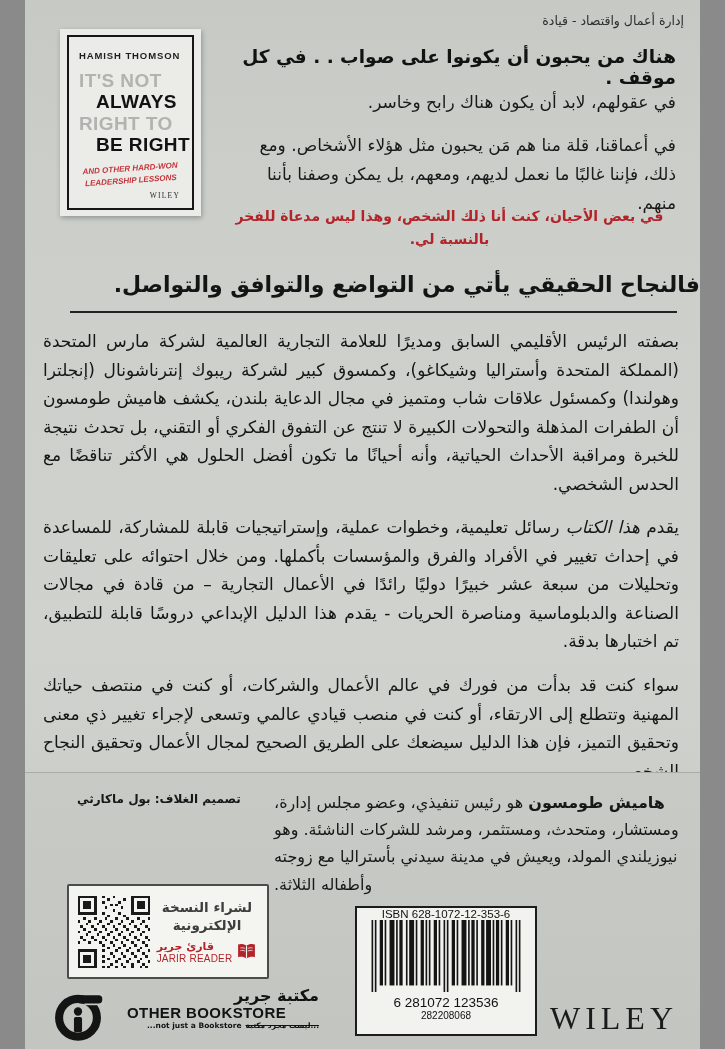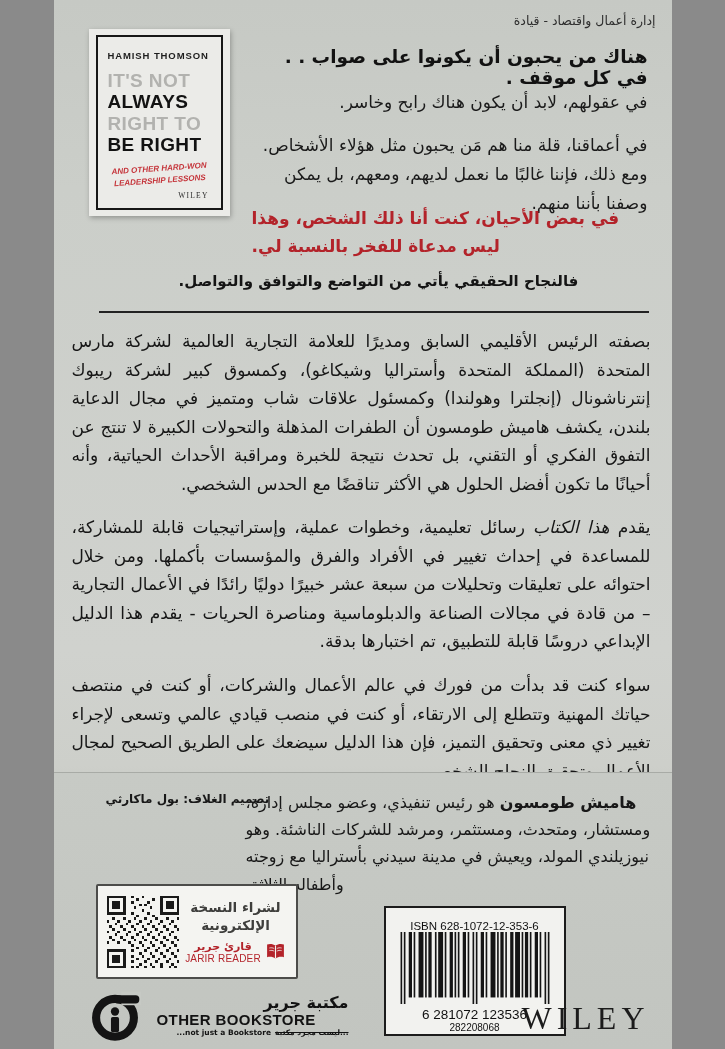--- a/index.html
+++ b/index.html
@@ -1,77 +1,77 @@
 <!DOCTYPE html>
 <html lang="ar"><head>
 <meta charset="utf-8">
 <style>
   html,body{margin:0;padding:0;background:#8a8a8a;}
   .page{
-    position:relative;width:618px;height:1049px;margin:0 auto;overflow:hidden;
+    position:relative;width:675px;height:1049px;margin:0 auto;overflow:hidden;
     background:linear-gradient(180deg,#c6c9c4 0%,#cbcec9 18%,#d0d2ce 62%,#cdcfca 73%,#c6c9c4 76%,#c3c6c1 100%);
     font-family:"DejaVu Sans",sans-serif;color:#1a1a1a;
   }
   
   .category{position:absolute;top:13px;right:16px;direction:rtl;font-size:12.5px;color:#2e2e2e;}
   
   .cover-thumb{position:absolute;left:35px;top:29px;width:141px;height:187px;background:#ebebe8;
     box-shadow:1px 2px 5px rgba(0,0,0,.28);}
   .cover-frame{position:absolute;left:7px;right:7px;top:6px;bottom:6px;border:2.5px solid #161616;
     font-family:"Liberation Sans",sans-serif;}
   .cov-author{margin:13px 0 0 10px;font-size:9.5px;font-weight:bold;letter-spacing:.9px;color:#1d1d1d;}
   .cov-titles{margin:9px 0 0 10px;font-weight:800;font-size:19px;line-height:1.13;letter-spacing:.4px;}
   .cov-gray{color:#b2b2af;}
-  .cov-black{color:#121212;}
+  .cov-black{color:#121212;margin-left:17px;}
   .cov-sub{margin:7px 6px 0 6px;text-align:center;color:#c5353b;font-size:8px;line-height:1.45;
     font-style:italic;font-weight:bold;transform:rotate(-4deg);}
   .cov-wiley{position:absolute;right:12px;bottom:8px;font-family:"Liberation Serif",serif;
     font-size:7.5px;letter-spacing:1.2px;color:#2c2c2c;font-variant:small-caps;}
   
   .headline{position:absolute;top:46px;right:24px;left:195px;direction:rtl;text-align:right;
     font-size:18.5px;font-weight:800;color:#121212;}
   .intro-line{position:absolute;top:92px;right:24px;left:195px;direction:rtl;text-align:right;font-size:17px;}
   .intro-para{position:absolute;top:131px;right:24px;left:198px;direction:rtl;text-align:right;
     font-size:17px;line-height:1.72;}
-  .red-para{position:absolute;top:205px;right:24px;left:198px;direction:rtl;text-align:left;
-    font-size:17px;line-height:1.62;font-weight:700;}
-  .bold-line{position:absolute;top:272px;left:0;right:0;direction:rtl;text-align:center;
-    font-size:15px;font-weight:700;color:#141414;padding-left:32px;}
+  .red-para{position:absolute;top:205px;right:24px;left:198px;direction:rtl;text-align:center;
+    font-size:14px;line-height:1.62;font-weight:700;}
+  .bold-line{position:absolute;top:272px;left:0;right:0;direction:rtl;
+    font-size:22px;font-weight:700;color:#141414;padding-left:32px;}
   .divider{position:absolute;top:311px;left:45px;right:23px;height:2px;background:#222;}
   
   .body-copy{position:absolute;top:327px;left:18px;right:21px;direction:rtl;text-align:justify;
     font-size:17px;line-height:1.68;color:#161616;}
   .body-copy p{margin:0 0 15px 0;}
   .it{font-style:italic;}
   
   .footer-band{position:absolute;top:772px;left:0;right:0;bottom:0;
     background:linear-gradient(180deg,#c7cac5,#c2c5c0);border-top:1px solid rgba(120,122,118,.35);}
   .bio{position:absolute;top:789px;right:21px;width:405px;direction:rtl;text-align:left;
     font-size:16px;line-height:1.7;color:#181818;}
   .bio .b{font-weight:700;}
   .design-credit{position:absolute;top:792px;left:52px;direction:rtl;font-size:12px;font-weight:700;color:#181818;}
   
   .qr-box{position:absolute;top:884px;left:42px;width:202px;height:95px;background:#f4f4f1;
     border:2px solid #4c4c4a;border-radius:2px;box-sizing:border-box;display:flex;align-items:center;padding:10px 6px;}
   .qr-svg{flex:none;}
   .qr-text{flex:1;direction:rtl;text-align:center;}
   .qr-line{font-size:13.5px;font-weight:700;color:#3e3e3c;line-height:1.3;}
   .reader-row{margin-top:5px;display:flex;direction:rtl;align-items:center;justify-content:center;gap:4px;}
-  .reader-col{text-align:center;}
+  .reader-col{text-align:left;}
   .reader-ar{font-size:11px;font-weight:800;color:#b3232a;}
   .reader-en{font-size:10px;font-weight:400;color:#b3232a;letter-spacing:.2px;font-family:"Liberation Sans",sans-serif;}
   
   .isbn-box{position:absolute;top:906px;left:330px;width:182px;height:130px;background:#f2f2ef;
-    border:2px solid #1c1c1c;box-sizing:border-box;text-align:center;padding-top:12px;
+    border:2px solid #1c1c1c;box-sizing:border-box;text-align:center;padding-top:0;
     font-family:"Liberation Sans",sans-serif;}
   .isbn-label{font-size:11.5px;color:#111;}
   .isbn-ean{font-size:13.5px;color:#111;margin-top:-1px;}
   .isbn-store{font-size:10px;color:#111;}
   
-  .jarir{position:absolute;left:34px;top:988px;display:flex;align-items:center;gap:15px;}
+  .jarir{position:absolute;left:26px;top:988px;display:flex;gap:22px;}
   .jarir-texts{width:192px;color:#121212;}
   .jarir-ar{direction:rtl;text-align:right;font-size:16px;font-weight:800;letter-spacing:1px;line-height:1;}
   .jarir-en{font-family:"Liberation Sans",sans-serif;font-size:15px;font-weight:800;letter-spacing:.4px;line-height:1.15;}
   .jarir-tags{display:flex;justify-content:space-between;align-items:center;font-size:7.5px;font-weight:700;margin-left:20px;}
   .jarir-tag-ar{direction:rtl;text-decoration:line-through;}
   
   .wiley{position:absolute;right:22px;bottom:12px;font-family:"Liberation Serif",serif;
     font-size:32px;letter-spacing:5px;color:#1b1b1b;}
 </style>
 </head>

